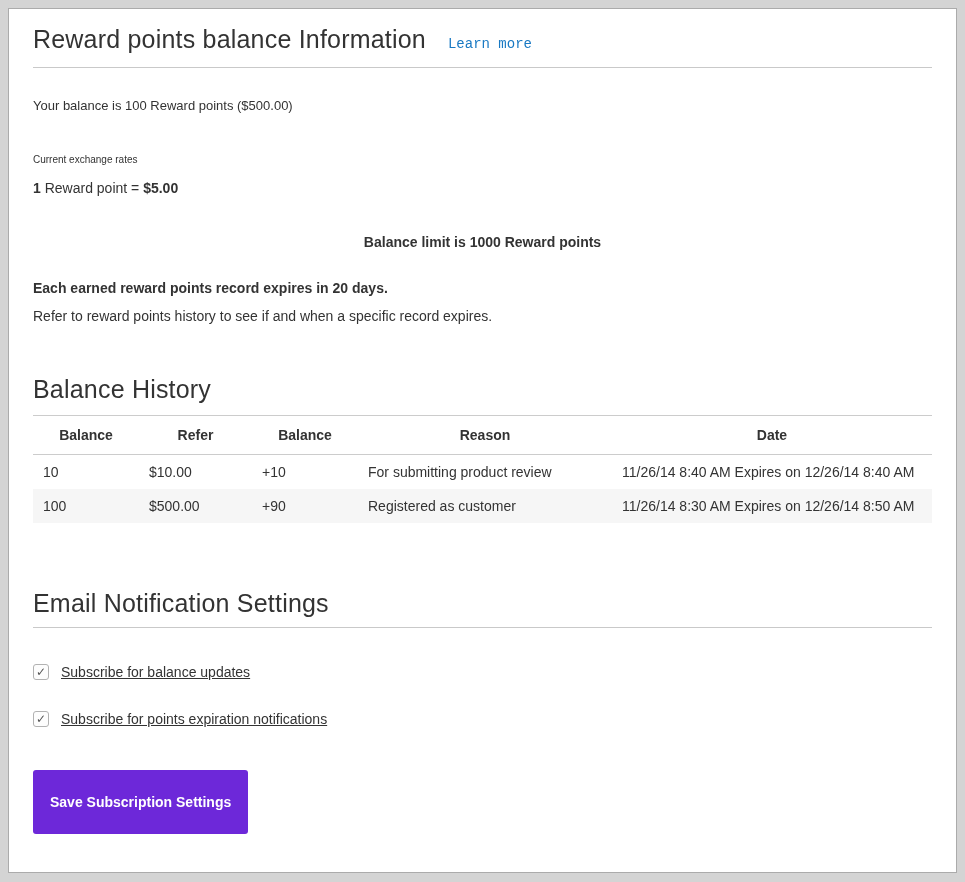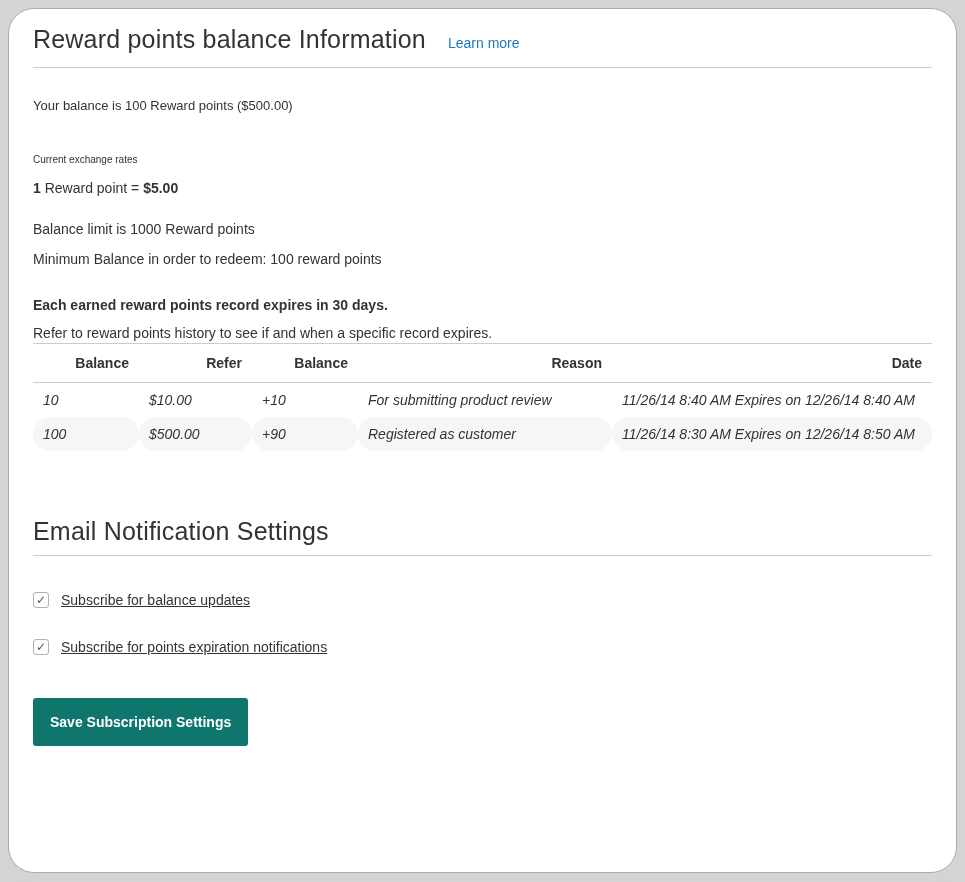--- a/index.html
+++ b/index.html
@@ -1,15 +1,15 @@
 <!DOCTYPE html>
 <html><head>
 <meta charset="utf-8">
 <style>
-  * { margin: 0; padding: 0; box-sizing: border-box; border-radius: 26px; }
+  * { margin: 0; padding: 0; box-sizing: border-box; }
   html, body {
     width: 965px; height: 882px;
     background: #d4d4d4;
     font-family: "Liberation Sans", "DejaVu Sans", sans-serif;
     color: #333333;
     font-size: 14px;
   }
   .card {
     width: 949px;
     height: 865px;
@@ -30,20 +30,21 @@
     font-size: 25px;
     font-weight: 300;
     color: #333;
     letter-spacing: 0.2px;
   }
   .learn-more {
     font-size: 14px;
     color: #1979c3;
     text-decoration: none;
     cursor: pointer;
+    font-family: Liberation Mono, monospace;
   }
   .divider {
     border: none;
     border-top: 1px solid #c9c9c9;
     height: 0;
   }
   
   .balance-summary {
     margin-top: 27px;
     font-size: 13px;
@@ -54,23 +55,24 @@
     font-weight: 400;
     font-size: 10px;
     line-height: 19px;
   }
   .exchange-rates {
     margin-top: 10px;
     line-height: 19.5px;
   }
   .b { font-weight: 700; }
   .limit-heading {
-    margin-top: 21px;
-    font-weight: 400;
-    line-height: 19px;
+    margin-top: 34px;
+    font-weight: 700;
+    line-height: 19px;
+    text-align: center;
   }
   .min-balance {
     margin-top: 11px;
     line-height: 19px;
   }
   .expiry-heading {
     margin-top: 27px;
     font-weight: 700;
     line-height: 19px;
   }
@@ -85,30 +87,29 @@
     color: #333;
     letter-spacing: 0.2px;
   }
   .history-title { margin-top: 49px; margin-bottom: 11px; }
   table.history {
     width: 100%;
     border-collapse: collapse;
     border-top: 1px solid #cccccc;
   }
   table.history th {
-    text-align: right;
+    text-align: center;
     font-weight: 700;
     font-size: 14px;
     padding: 11px 10px;
     border-bottom: 1px solid #cccccc;
   }
   table.history td {
     font-size: 14px;
     padding: 9px 10px;
-    font-style: italic;
   }
   table.history tbody tr:nth-child(even) { background: #f6f6f6; }
   .col-balance { width: 106px; }
   .col-amount  { width: 113px; }
   .col-points  { width: 106px; }
   .col-reason  { width: 254px; }
   
   .notif-title { margin-top: 66px; margin-bottom: 9px; }
   .notif-options { margin-top: 36px; }
   .checkbox-row {
@@ -129,28 +130,28 @@
     font-size: 12px;
     font-weight: 700;
     color: #555555;
     line-height: 1;
     flex: 0 0 auto;
   }
   .checkbox-label { line-height: 17px; text-decoration: underline; }
   .save-button {
     margin-top: 12px;
     display: inline-block;
-    background: #0f766e;
+    background: #6d28d9;
     color: #ffffff;
     font-family: "Liberation Sans", "DejaVu Sans", sans-serif;
     font-size: 14px;
     font-weight: 700;
     border: none;
     border-radius: 3px;
-    padding: 16px 17px;
+    padding: 24px 17px;
     cursor: pointer;
   }
 </style>
 </head>
 <body>
 
 <div class="card">
 
   
   <div class="page-header">
@@ -163,25 +164,25 @@
   <div class="balance-summary">Your balance is 100 Reward points ($500.00)</div>
 
   
   <div class="exchange-heading">Current exchange rates</div>
   <div class="exchange-rates">
     <div><span class="b">1</span><span> Reward point = </span><span class="b">$5.00</span></div>
   </div>
 
   
   <div class="limit-heading">Balance limit is 1000 Reward points</div>
-  <div class="min-balance">Minimum Balance in order to redeem: 100 reward points</div>
-  <div class="expiry-heading">Each earned reward points record expires in 30 days.</div>
+  <div class="expiry-heading">Each earned reward points record expires in 20 days.</div>
   <div class="expiry-note">Refer to reward points history to see if and when a specific record expires.</div>
 
   
+  <h2 class="section-title history-title">Balance History</h2>
   <table class="history">
     <thead>
       <tr>
         <th class="col-balance">Balance</th>
         <th class="col-amount">Refer</th>
         <th class="col-points">Balance</th>
         <th class="col-reason">Reason</th>
         <th>Date</th>
       </tr>
     </thead>

